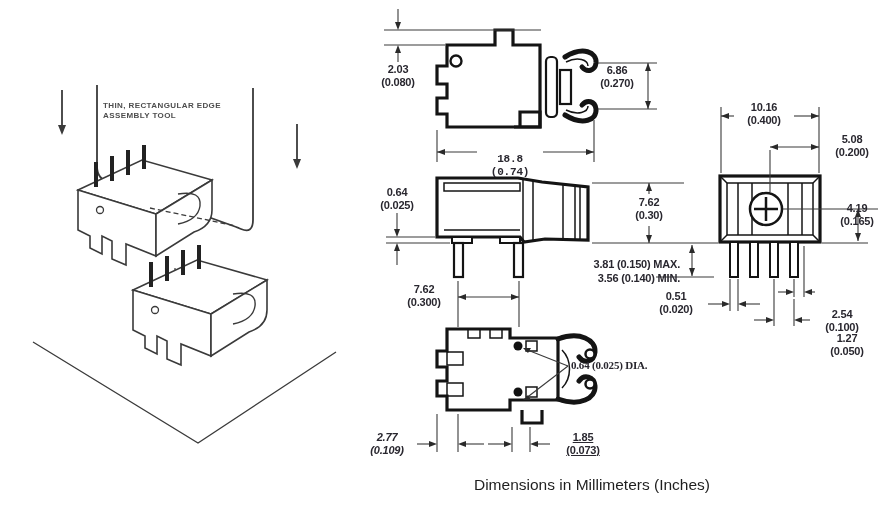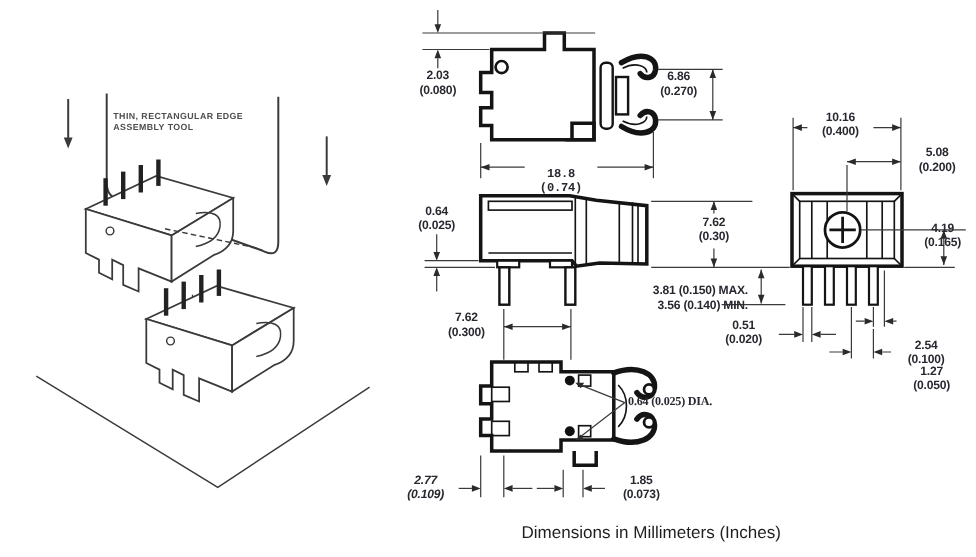--- a/index.html
+++ b/index.html
@@ -245,21 +245,21 @@
 (0.025)</div>
   <div class="dim" style="left:618px;top:196px;width:62px;">7.62
 (0.30)</div>
   <div class="dim right" style="left:556px;top:257px;width:124px;">3.81 (0.150) MAX.
 3.56 (0.140) MIN.</div>
   <div class="dim" style="left:393px;top:283px;width:62px;">7.62
 (0.300)</div>
 
   <div class="dim" style="left:358px;top:431px;width:58px;font-style:italic;">2.77
 (0.109)</div>
-  <div class="dim" style="left:552px;top:431px;width:62px;">1.85
+  <div class="dim" style="left:552px;top:431px;width:62px;text-decoration:underline;">1.85
 (0.073)</div>
   <div class="dim left" style="left:571px;top:359px;width:110px;">0.64 (0.025) DIA.</div>
 
   <div class="dim" style="left:734px;top:101px;width:60px;">10.16
 (0.400)</div>
   <div class="dim" style="left:822px;top:133px;width:60px;">5.08
 (0.200)</div>
   <div class="dim" style="left:828px;top:177px;width:58px;margin-top:25px;">4.19
 (0.165)</div>
   <div class="dim" style="left:647px;top:290px;width:58px;">0.51

